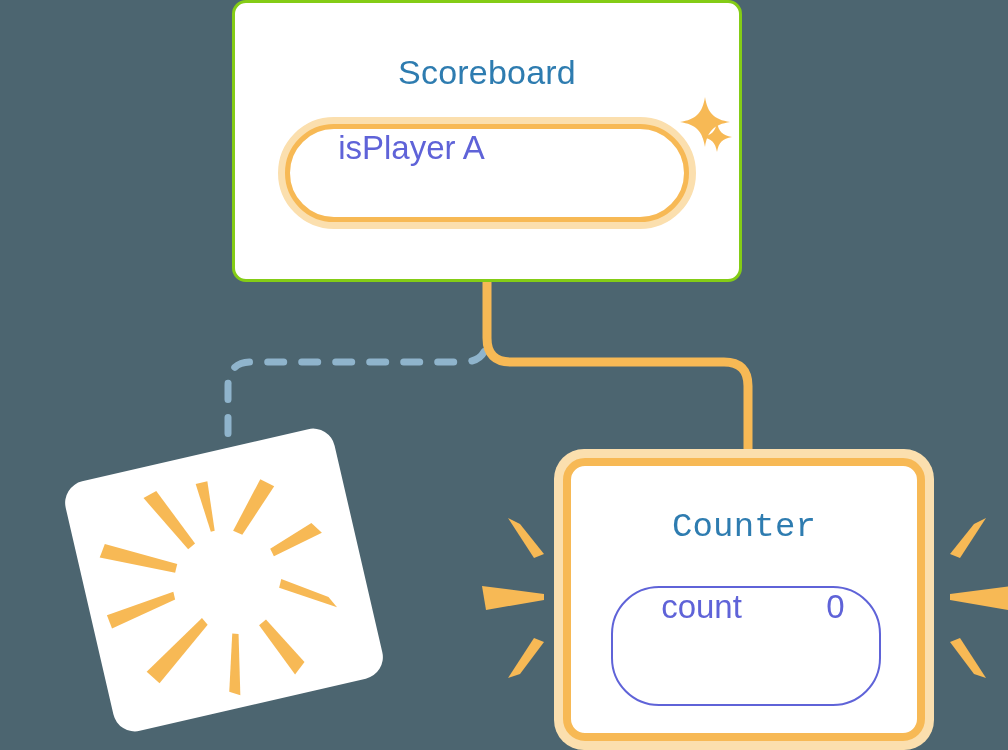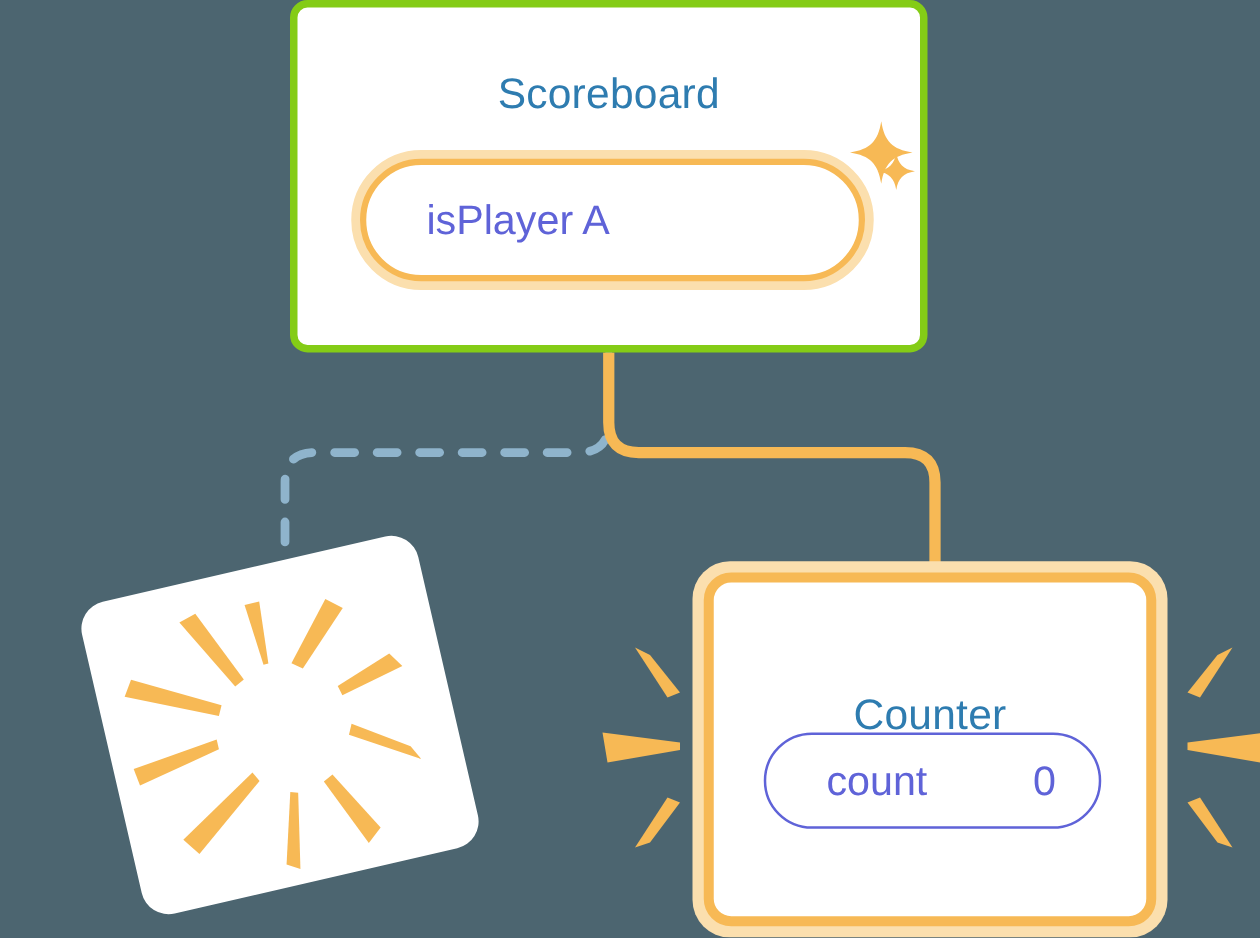--- a/index.html
+++ b/index.html
@@ -32,21 +32,21 @@
 
   
   #scoreboard-card {
     position: absolute;
     left: 232px;
     top: 0px;
     width: 510px;
     height: 282px;
     box-sizing: border-box;
     background: #ffffff;
-    border: 6px solid #84cc16;
+    border: 3px solid #84cc16;
     border-radius: 14px;
     z-index: 4;
   }
   .card-title {
     text-align: center;
     color: #2e7cb0;
     font-size: 34px;
     font-weight: 400;
     letter-spacing: 0.2px;
   }
@@ -77,21 +77,21 @@
     position: absolute;
     left: 7px;
     top: 7px;
     right: 7px;
     bottom: 7px;
     box-sizing: border-box;
     border: 5px solid #f7b955;
     border-radius: 50px;
     background: #ffffff;
     display: flex;
-    align-items: center;
+    align-items: flex-start;
   }
   #scoreboard-pill .pill-key {
     flex: 0 0 243px;
     display: flex;
     align-items: center;
     justify-content: center;
     color: #5f63d8;
     font-size: 33px;
     font-weight: 400;
   }
@@ -152,34 +152,35 @@
   }
   #counter-inner {
     width: 100%;
     height: 100%;
     box-sizing: border-box;
     background: #ffffff;
     border: 8px solid #f7b955;
     border-radius: 22px;
   }
   #counter-card .card-title {
-    margin-top: 87px;
+    margin-top: 42px;
+    font-family: Liberation Mono, monospace;
   }
   #counter-pill {
     position: absolute;
     left: 57px;
     top: 137px;
     width: 270px;
-    height: 77px;
+    height: 120px;
     box-sizing: border-box;
     border: 2px solid #5f63d8;
     border-radius: 48px;
     background: #ffffff;
     display: flex;
-    align-items: center;
+    align-items: flex-start;
   }
   #counter-pill .pill-key {
     flex: 0 0 177px;
     display: flex;
     align-items: center;
     justify-content: center;
     color: #5f63d8;
     font-size: 33px;
   }
   #counter-pill .pill-sep {

